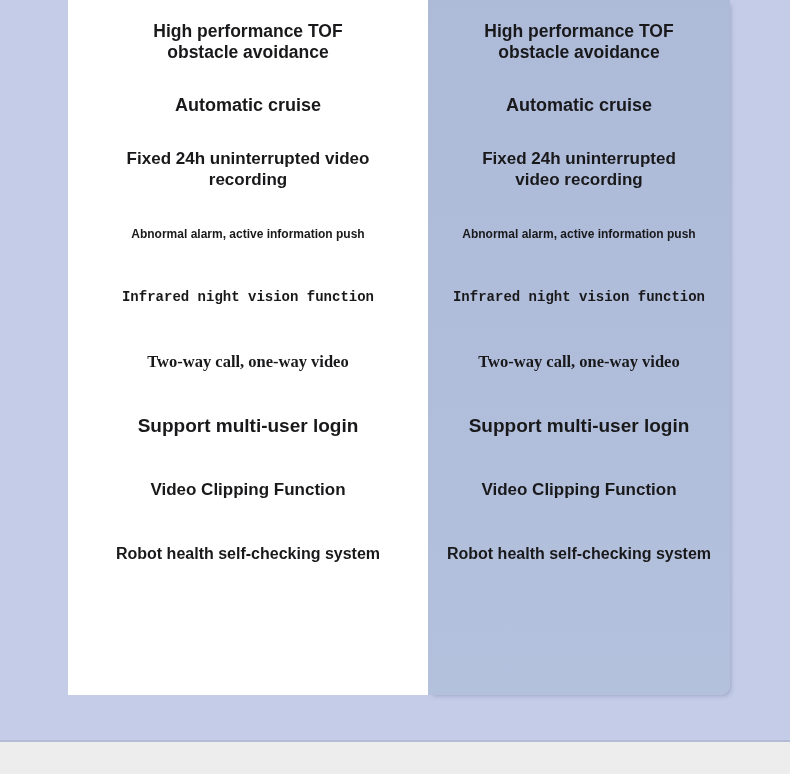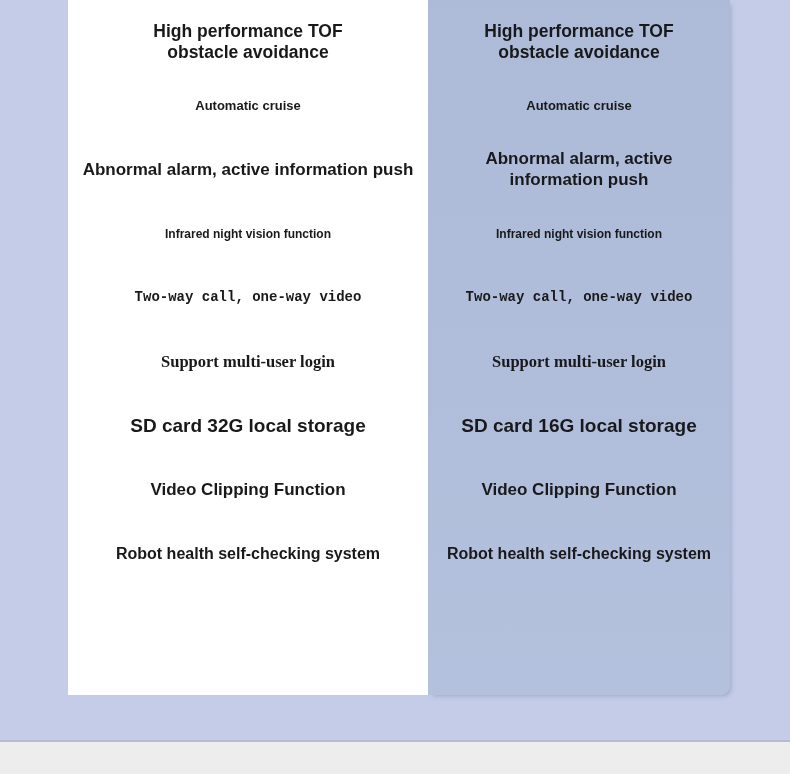--- a/index.html
+++ b/index.html
@@ -48,21 +48,21 @@
     display: inline-block;
     white-space: pre-line;
     font-weight: 700;
     color: #19191b;
     line-height: 1.22;
   }
   .col-left .row span  { max-width: 350px; }
   .col-right .row span { max-width: 276px; }
   
   .row:nth-child(1)  span { font-size: 17.5px; }
-  .row:nth-child(2)  span { font-size: 13px; text-align: right;   }
+  .row:nth-child(2)  span { font-size: 18px; text-align: right;   }
   .row:nth-child(3)  span { font-size: 17px;   }
   .row:nth-child(4)  span { font-size: 12px; }
   .row:nth-child(5)  span { font-size: 14px; font-family: Liberation Mono, monospace;   }
   .row:nth-child(6)  span { font-size: 16.5px; font-family: Liberation Serif, serif; }
   .row:nth-child(7)  span { font-size: 19px;   }
   .row:nth-child(8)  span { font-size: 17px;   }
   .row:nth-child(9)  span { font-size: 16px;   }
   .row:nth-child(10) span { font-size: 14px; text-align: center;   }
   .bottom-strip {
     position: absolute;
@@ -82,64 +82,66 @@
 
   <section class="col col-left">
     <div class="row">
         <span>High performance TOF
 obstacle avoidance</span>
       </div>
     <div class="row">
         <span>Automatic cruise</span>
       </div>
     <div class="row">
+        <span>Fixed 24h uninterrupted video
+recording</span>
+      </div>
+    <div class="row">
         <span>Abnormal alarm, active information push</span>
       </div>
     <div class="row">
         <span>Infrared night vision function</span>
       </div>
     <div class="row">
         <span>Two-way call, one-way video</span>
       </div>
     <div class="row">
         <span>Support multi-user login</span>
-      </div>
-    <div class="row">
-        <span>SD card 32G local storage</span>
       </div>
     <div class="row">
         <span>Video Clipping Function</span>
       </div>
     <div class="row">
         <span>Robot health self-checking system</span>
       </div>
   </section>
 
   <section class="col col-right">
     <div class="row">
         <span>High performance TOF
 obstacle avoidance</span>
       </div>
     <div class="row">
         <span>Automatic cruise</span>
       </div>
     <div class="row">
+        <span>Fixed 24h uninterrupted
+video recording</span>
+      </div>
+    <div class="row">
         <span>Abnormal alarm, active information push</span>
       </div>
     <div class="row">
         <span>Infrared night vision function</span>
       </div>
     <div class="row">
         <span>Two-way call, one-way video</span>
       </div>
     <div class="row">
         <span>Support multi-user login</span>
-      </div>
-    <div class="row">
-        <span>SD card 16G local storage</span>
       </div>
     <div class="row">
         <span>Video Clipping Function</span>
       </div>
     <div class="row">
         <span>Robot health self-checking system</span>
       </div>
   </section>
 
   <div class="bottom-strip"></div>

